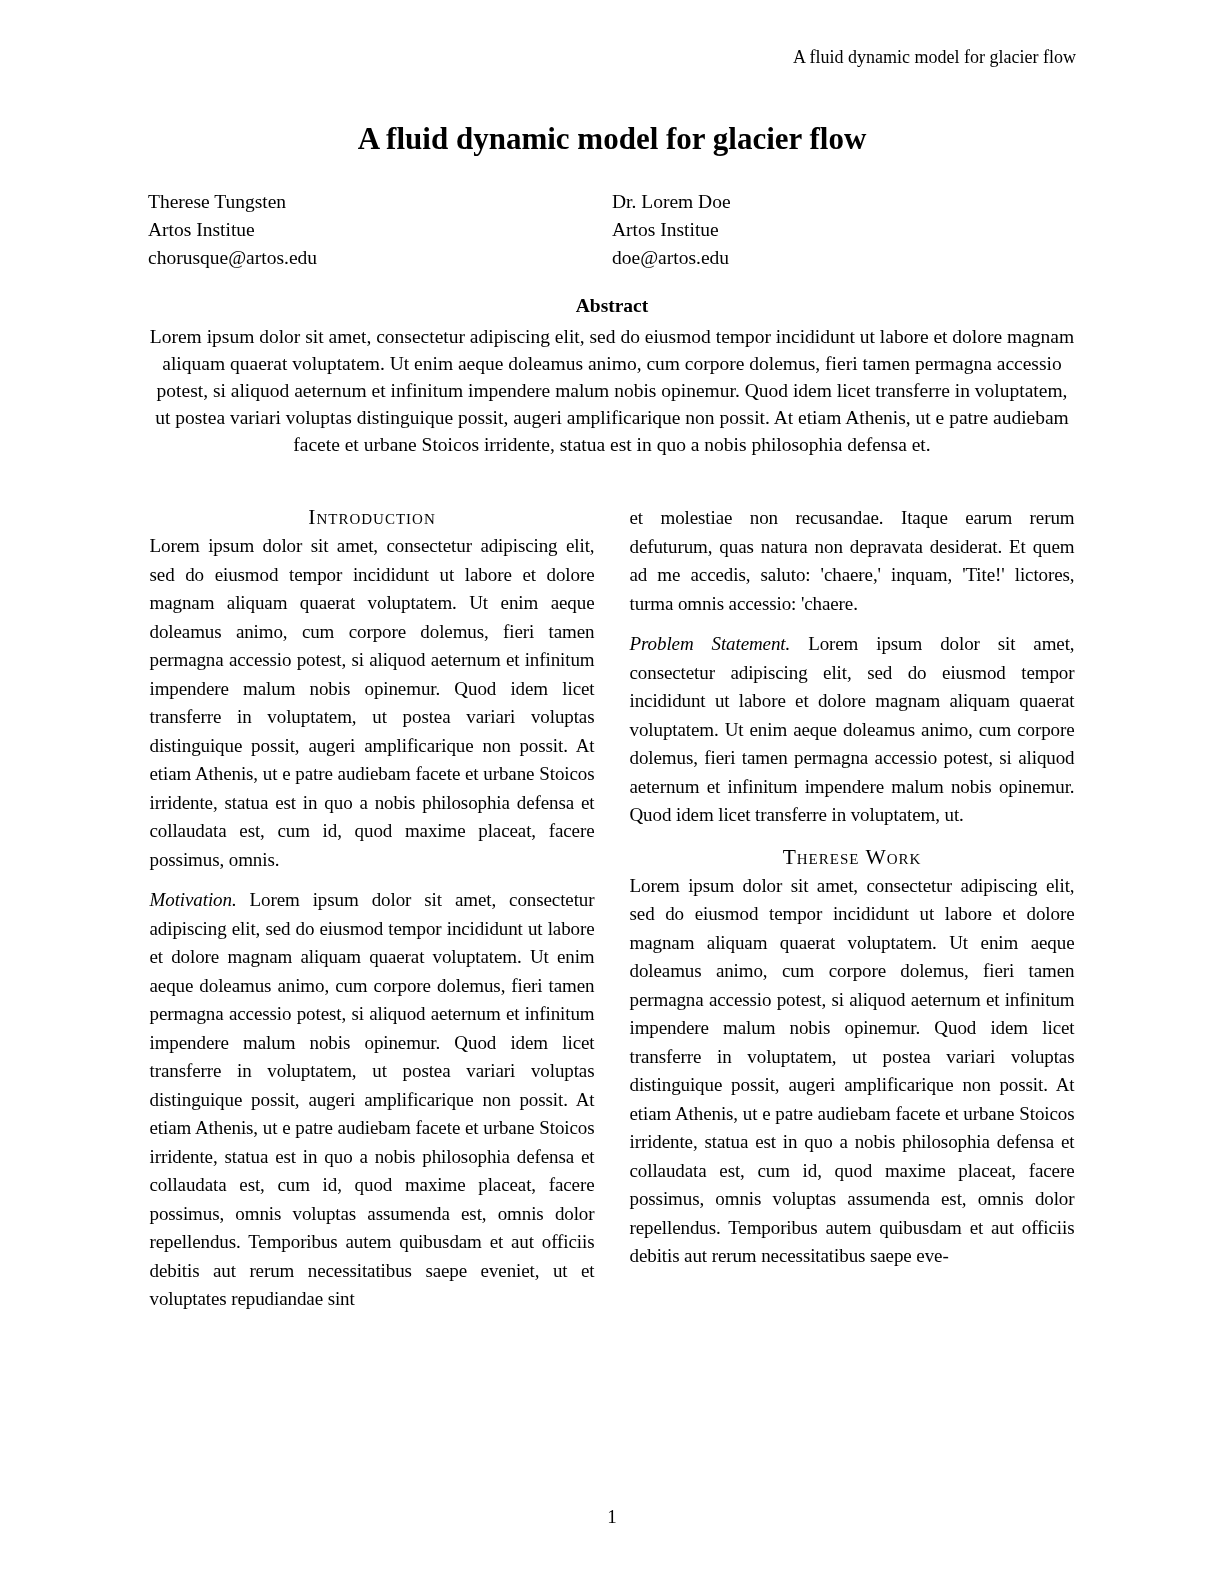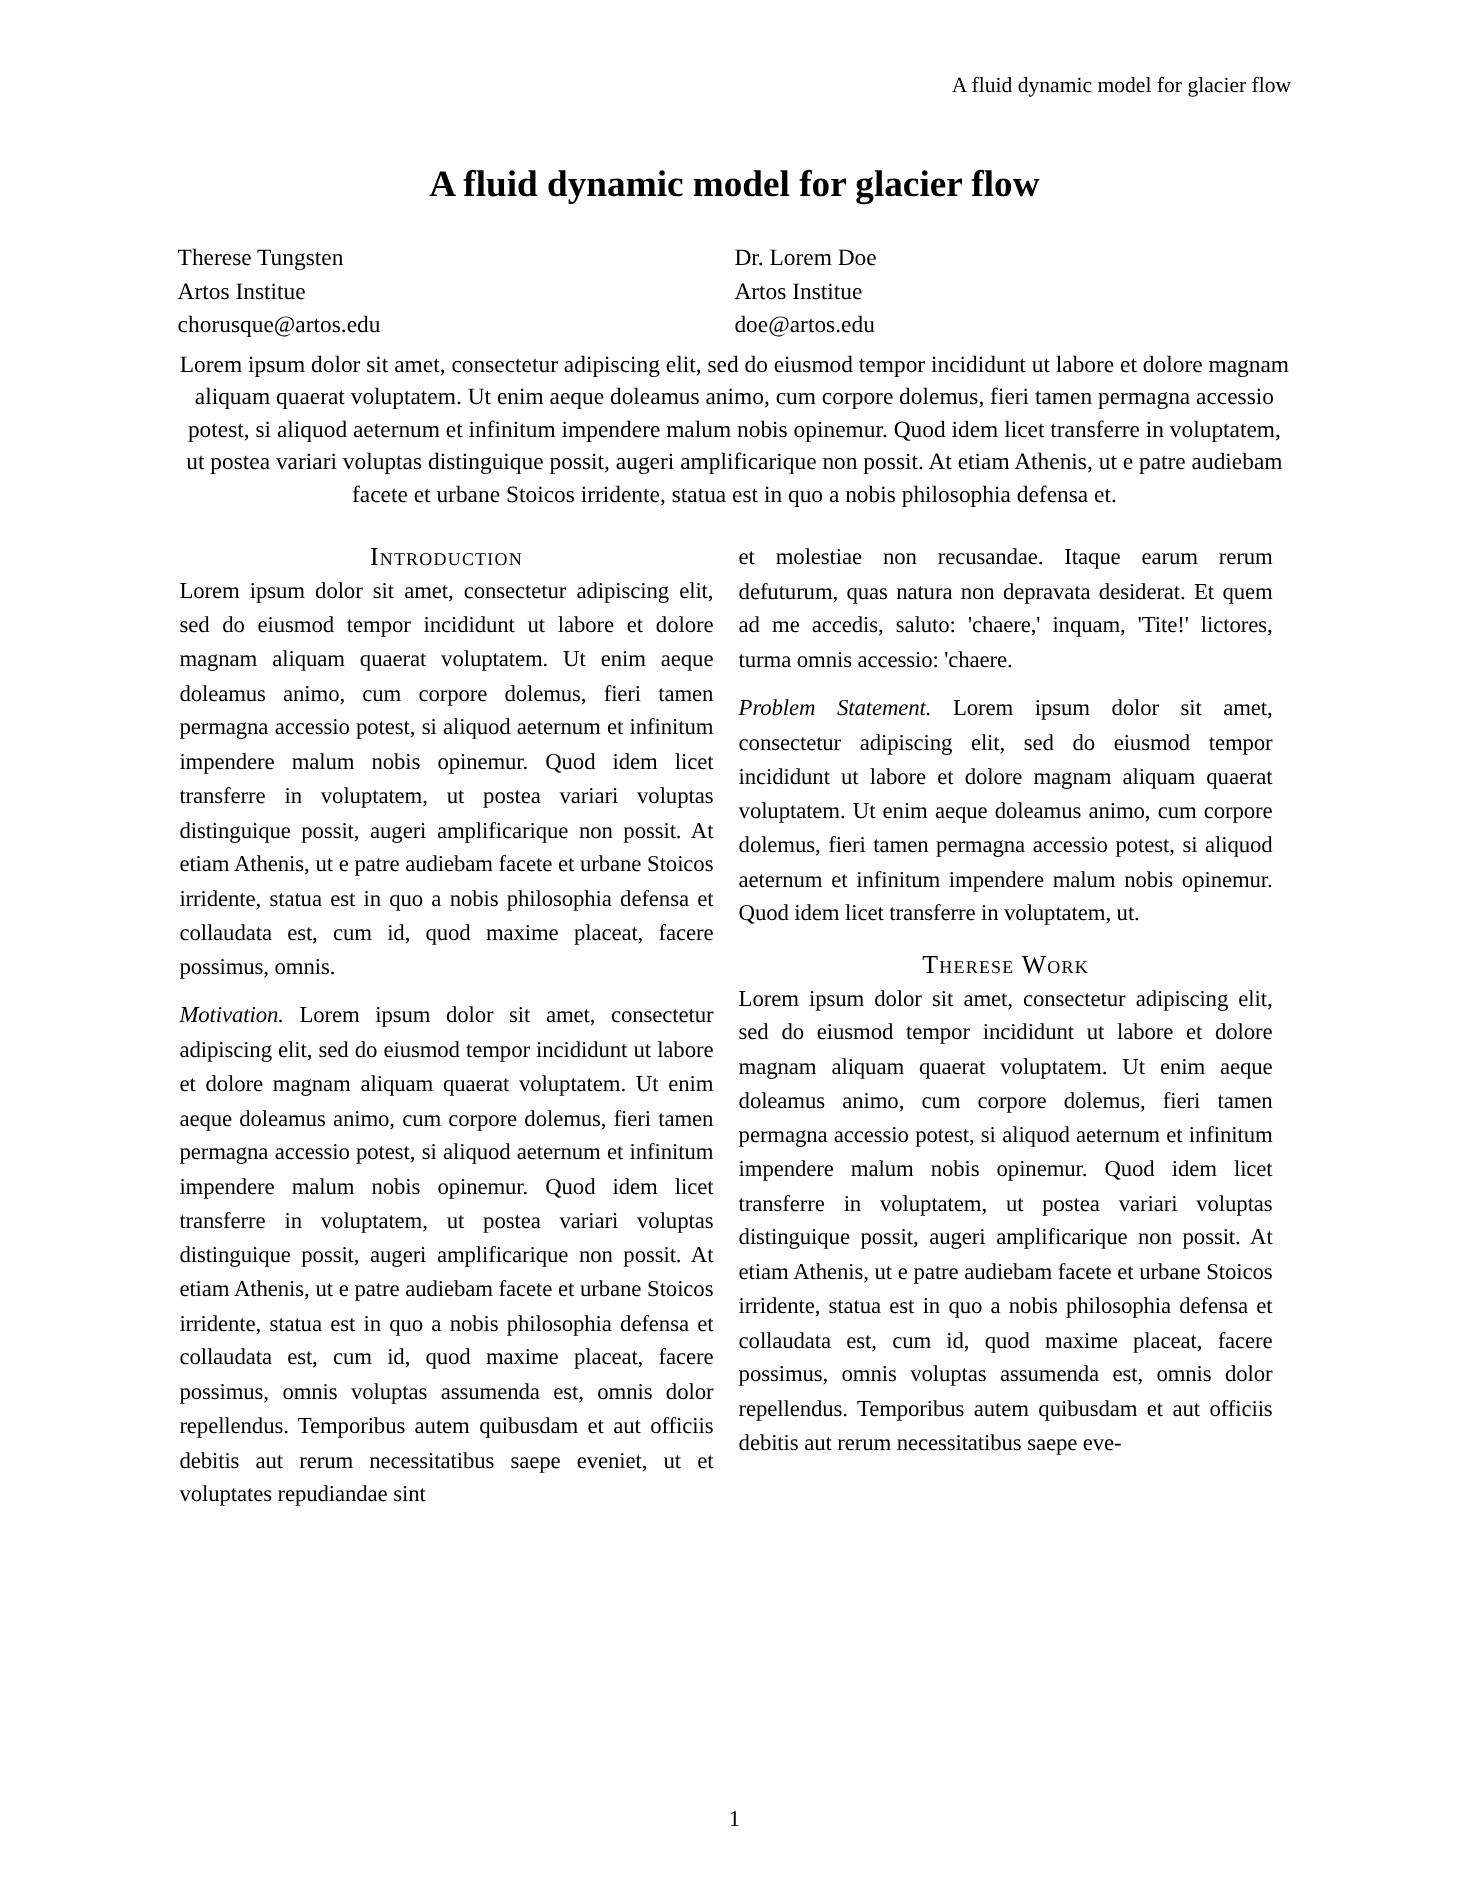--- a/index.html
+++ b/index.html
@@ -5,21 +5,21 @@
   html, body { margin: 0; padding: 0; background: #ffffff; }
   .page {
     position: relative;
     width: 1224px;
     height: 1584px;
     margin: 0 auto;
     background: #ffffff;
     color: #000000;
     font-family: "Liberation Serif", serif;
     box-sizing: border-box;
-    padding-top: 60px;
+    padding-top: 46px;
     overflow: hidden;
   }
   .running-header {
     width: 928px;
     margin: 0 auto;
     text-align: right;
     font-size: 18px;
     line-height: 22px;
   }
   .title {
@@ -48,23 +48,23 @@
   }
   .abstract-text {
     width: 928px;
     margin: 5px auto 0;
     text-align: center;
     font-size: 19.5px;
     line-height: 27px;
   }
   .columns {
     display: flex;
-    gap: 21px;
+    gap: 35px;
     width: 925px;
-    margin: 25px auto 0;
+    margin: 46px auto 0;
   }
   .col { width: 445px; }
   .section-heading {
     margin: 0 0 2px 0;
     text-align: center;
     font-variant: small-caps;
     font-weight: normal;
     font-size: 21.5px;
     letter-spacing: 1px;
     line-height: 26px;
@@ -104,20 +104,21 @@
       <div>chorusque@artos.edu</div>
     </div>
     <div class="author">
       <div>Dr. Lorem Doe</div>
       <div>Artos Institue</div>
       <div>doe@artos.edu</div>
     </div>
   </div>
 
   <div>
+    <div class="abstract-heading">Abstract</div>
     <p class="abstract-text">Lorem ipsum dolor sit amet, consectetur adipiscing elit, sed do eiusmod tempor incididunt ut labore et dolore magnam aliquam quaerat voluptatem. Ut enim aeque doleamus animo, cum corpore dolemus, fieri tamen permagna accessio potest, si aliquod aeternum et infinitum impendere malum nobis opinemur. Quod idem licet transferre in voluptatem, ut postea variari voluptas distinguique possit, augeri amplificarique non possit. At etiam Athenis, ut e patre audiebam facete et urbane Stoicos irridente, statua est in quo a nobis philosophia defensa et.</p>
   </div>
 
   <div class="columns">
 
     <div class="col">
       <h2 class="section-heading">Introduction</h2>
       <p class="body-par">Lorem ipsum dolor sit amet, consectetur adipiscing elit, sed do eiusmod tempor incididunt ut labore et dolore magnam aliquam quaerat voluptatem. Ut enim aeque doleamus animo, cum corpore dolemus, fieri tamen permagna accessio potest, si aliquod aeternum et infinitum impendere malum nobis opinemur. Quod idem licet transferre in voluptatem, ut postea variari voluptas distinguique possit, augeri amplificarique non possit. At etiam Athenis, ut e patre audiebam facete et urbane Stoicos irridente, statua est in quo a nobis philosophia defensa et collaudata est, cum id, quod maxime placeat, facere possimus, omnis.</p>
       <p class="body-par"><span class="runin-label">Motivation.</span> <span>Lorem ipsum dolor sit amet, consectetur adipiscing elit, sed do eiusmod tempor incididunt ut labore et dolore magnam aliquam quaerat voluptatem. Ut enim aeque doleamus animo, cum corpore dolemus, fieri tamen permagna accessio potest, si aliquod aeternum et infinitum impendere malum nobis opinemur. Quod idem licet transferre in voluptatem, ut postea variari voluptas distinguique possit, augeri amplificarique non possit. At etiam Athenis, ut e patre audiebam facete et urbane Stoicos irridente, statua est in quo a nobis philosophia defensa et collaudata est, cum id, quod maxime placeat, facere possimus, omnis voluptas assumenda est, omnis dolor repellendus. Temporibus autem quibusdam et aut officiis debitis aut rerum necessitatibus saepe eveniet, ut et voluptates repudiandae sint</span></p>
     </div>

